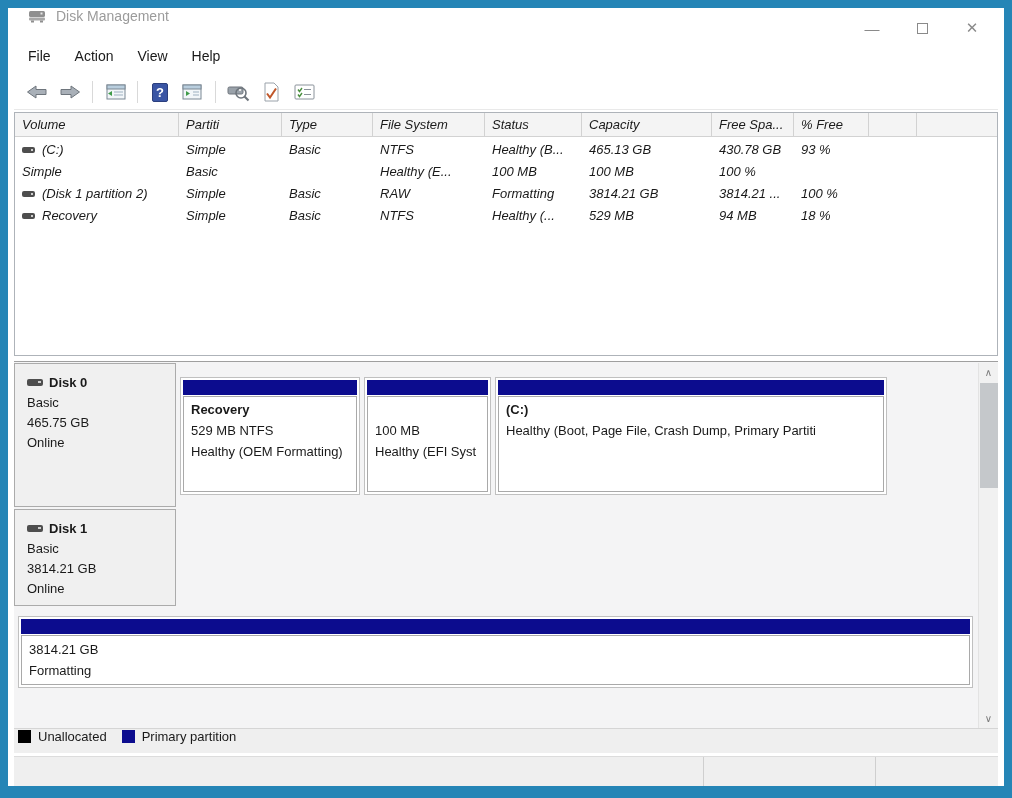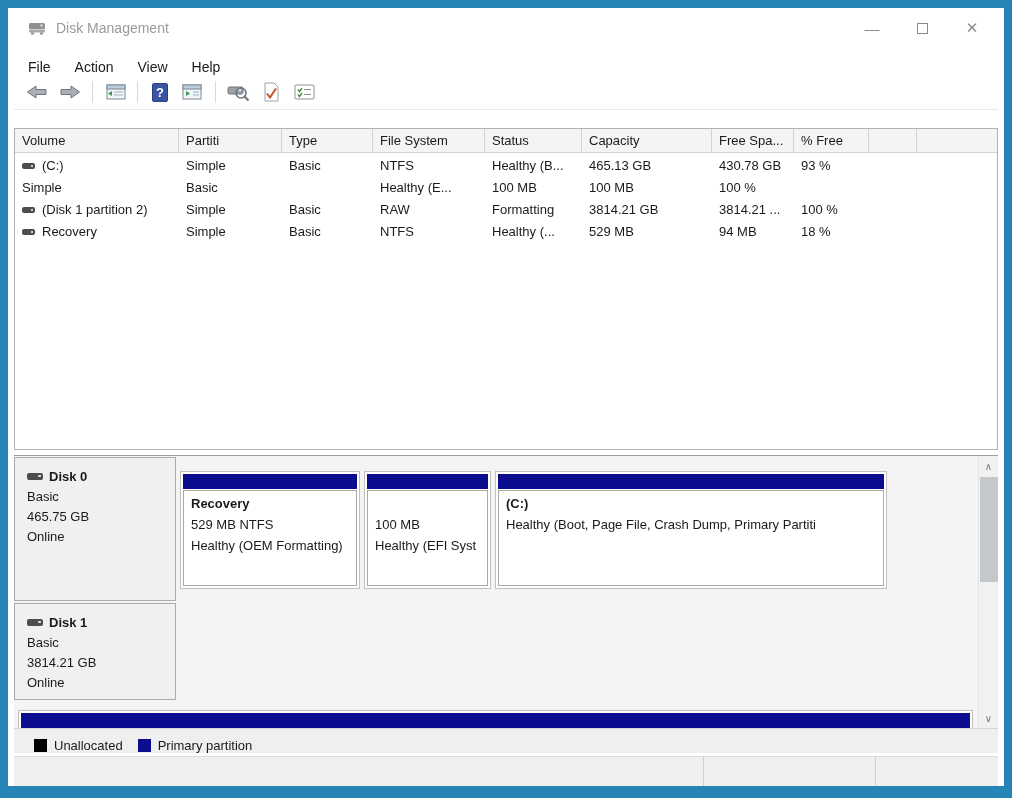--- a/index.html
+++ b/index.html
@@ -13,39 +13,39 @@
   }
   .frame { width:1012px; height:798px; padding:8px 8px 12px 8px; }
   .win {
     width:100%; height:100%;
     background:#ffffff;
     display:flex; flex-direction:column;
     padding:0 6px;
   }
 
   
-  .titlebar { height:40px; display:flex; align-items:center; padding-left:14px; flex:0 0 auto; }
+  .titlebar { height:40px; display:flex; padding-left:14px; flex:0 0 auto; }
   .title-icon { margin-right:10px; display:inline-flex; }
   .title-text { color:#9b9b9b; font-size:14px; }
   .win-controls { margin-left:auto; display:flex; align-items:center; gap:30px; padding-right:16px; color:#8a8a8a; }
   .wc-btn { width:20px; height:20px; display:flex; align-items:center; justify-content:center; font-size:15px; cursor:default; }
   .wc-max-box { width:11px; height:11px; border:1px solid #8a8a8a; }
 
   
-  .menubar { height:27px; display:flex; align-items:flex-end; gap:24px; padding-left:14px; font-size:14px; flex:0 0 auto; }
+  .menubar { height:27px; display:flex; align-items:flex-start; gap:24px; padding-left:14px; font-size:14px; flex:0 0 auto; }
   .menu-item { cursor:default; }
 
   
   .toolbar { height:35px; display:flex; align-items:center; gap:7px; padding-left:10px; border-bottom:1px solid #e9e9e9; flex:0 0 auto; }
   .tb-btn { width:26px; height:26px; display:flex; align-items:center; justify-content:center; }
   .tb-sep { width:1px; height:22px; background:#d9d9d9; margin:0 2px; }
   .help-box { width:16px; height:19px; background:#3a55a4; border:1px solid #2b3f7e; border-radius:2px; color:#ffffff; font-size:13px; font-weight:bold; display:flex; align-items:center; justify-content:center; }
 
   
-  .vol-list { height:322px; margin-top:18px; border:1px solid #aeb3b9; background:#ffffff; font-size:13px; overflow:hidden; flex:0 0 auto; }
+  .vol-list { height:244px; margin-top:2px; border:1px solid #aeb3b9; background:#ffffff; font-size:13px; overflow:hidden; flex:0 0 auto;font-style:italic; }
   .vrow { display:grid; grid-template-columns:164px 103px 91px 112px 97px 130px 82px 75px 48px 1fr; }
   .vhead { background:#f4f4f4; height:24px; line-height:23px; }
   .vhead .vcell { border-right:1px solid #d2d2d2; border-bottom:1px solid #d2d2d2; padding-left:7px; white-space:nowrap; overflow:hidden; }
   .vhead .vcell:last-child { border-right:none; }
   .vbody-row { height:22px; line-height:22px; }
   .vbody-row .vcell { padding-left:7px; white-space:nowrap; overflow:hidden; }
   .vbody { padding-top:2px; }
   .vol-ico { display:inline-block; width:13px; height:6px; background:#4e4e4e; border-radius:2px; margin-right:7px; vertical-align:middle; position:relative; top:-1px; }
   .vol-ico::after { content:""; position:absolute; right:2px; top:2px; width:2px; height:2px; background:#cfcfcf; }
 
@@ -69,21 +69,21 @@
   .p-c { width:392px; flex:0 0 auto; }
   .p-full { flex:1 1 auto; margin-right:2px; }
 
   
   .vscroll { position:absolute; top:1px; right:0; bottom:0; width:20px; background:#f1f1f1; border-left:1px solid #e3e3e3; }
   .vs-arrow { height:19px; display:flex; align-items:center; justify-content:center; color:#7a7a7a; font-size:10px; }
   .vs-down { position:absolute; bottom:0; left:0; right:0; }
   .vs-thumb { position:absolute; top:20px; left:1px; width:18px; height:105px; background:#c5c8cb; }
 
   
-  .legend { height:25px; flex:0 0 auto; background:#efefef; border-top:1px solid #d5d5d5; display:flex; align-items:flex-end; gap:15px; padding-left:20px; font-size:13px; }
+  .legend { height:25px; flex:0 0 auto; background:#efefef; border-top:1px solid #d5d5d5; display:flex; align-items:flex-start; gap:15px; padding-left:4px; font-size:13px; }
   .legend-item { display:flex; align-items:center; gap:7px; }
   .sq { width:13px; height:13px; display:inline-block; }
   .sq-unallocated { background:#000000; }
   .sq-primary { background:#0c0c8e; }
 
   
   .statusbar { height:30px; flex:0 0 auto; margin-top:3px; background:#efefef; border-top:1px solid #dcdcdc; display:flex; }
   .sb-cell { border-left:1px solid #cfcfcf; }
   .sb-cell:first-child { border-left:none; }
   .sb-1 { width:70%; } .sb-2 { width:17.5%; } .sb-3 { flex:1; }

